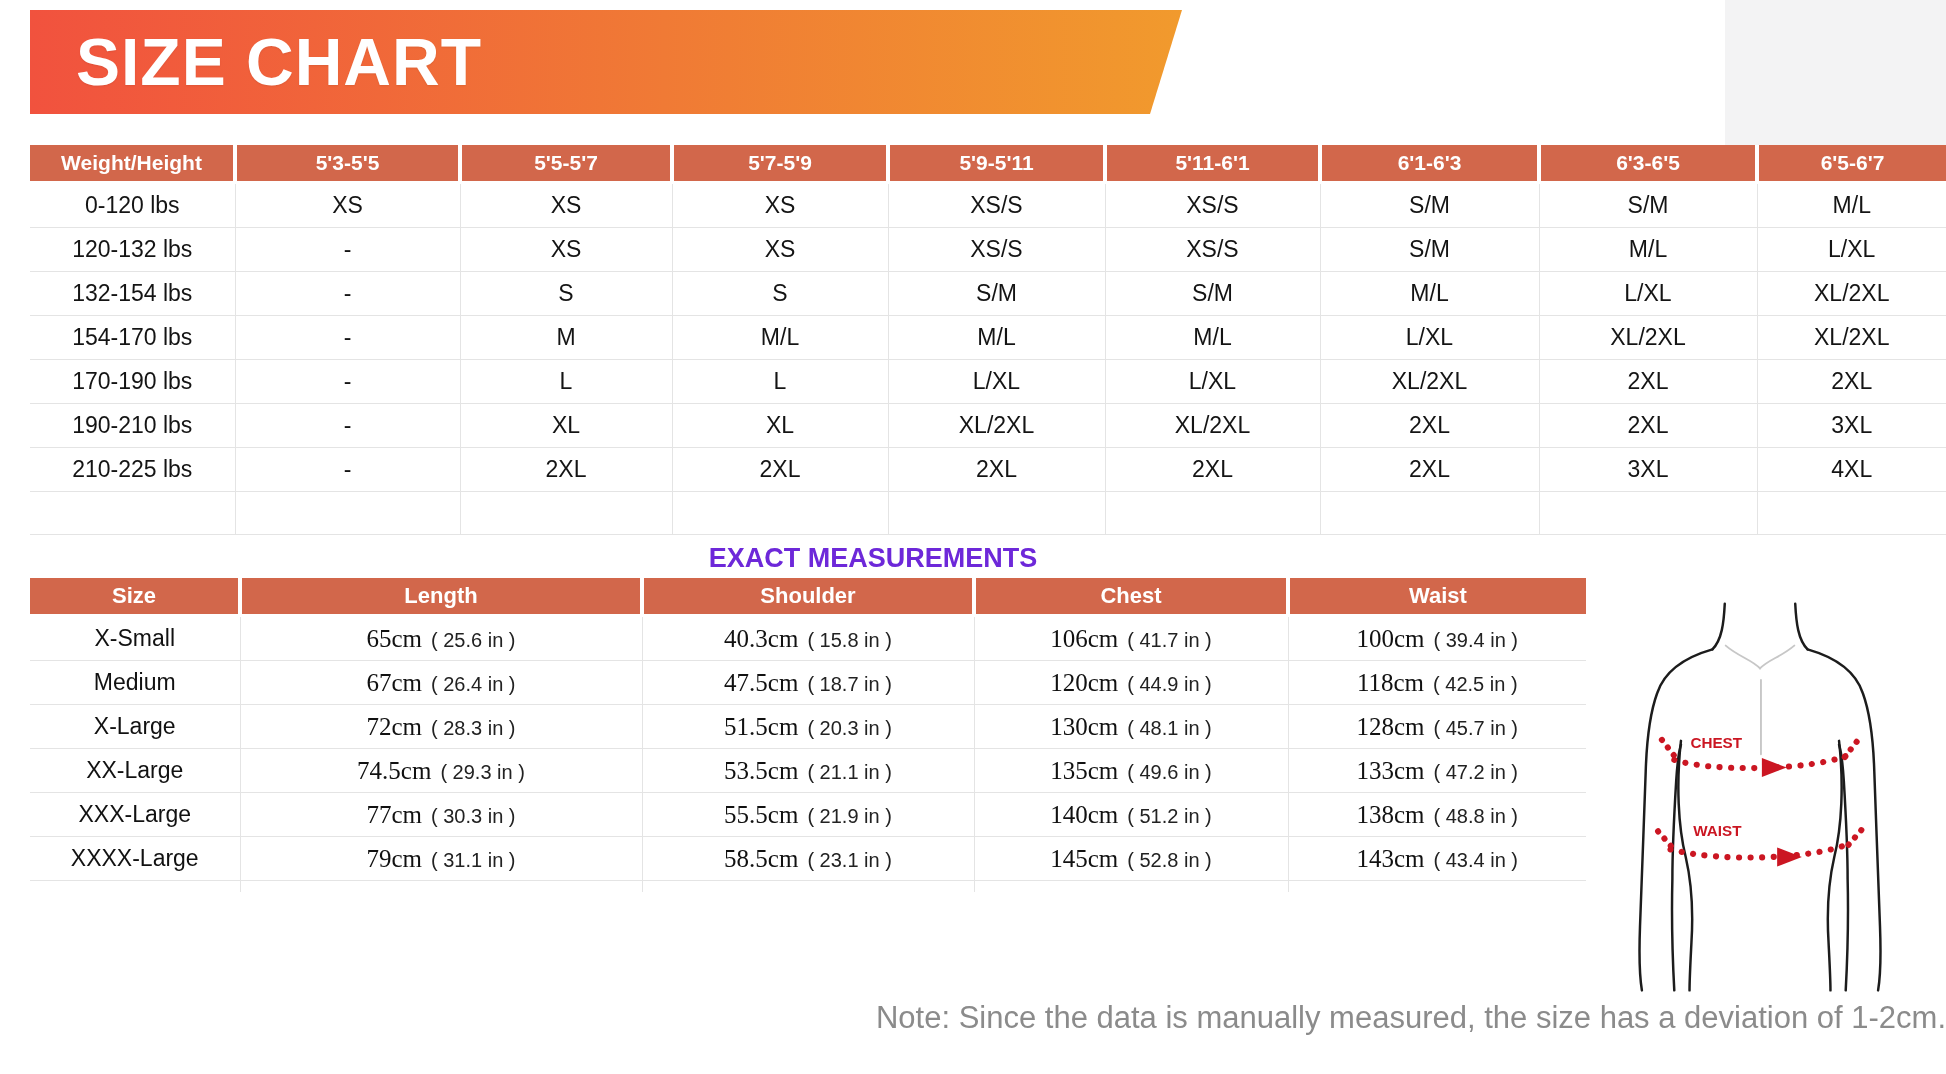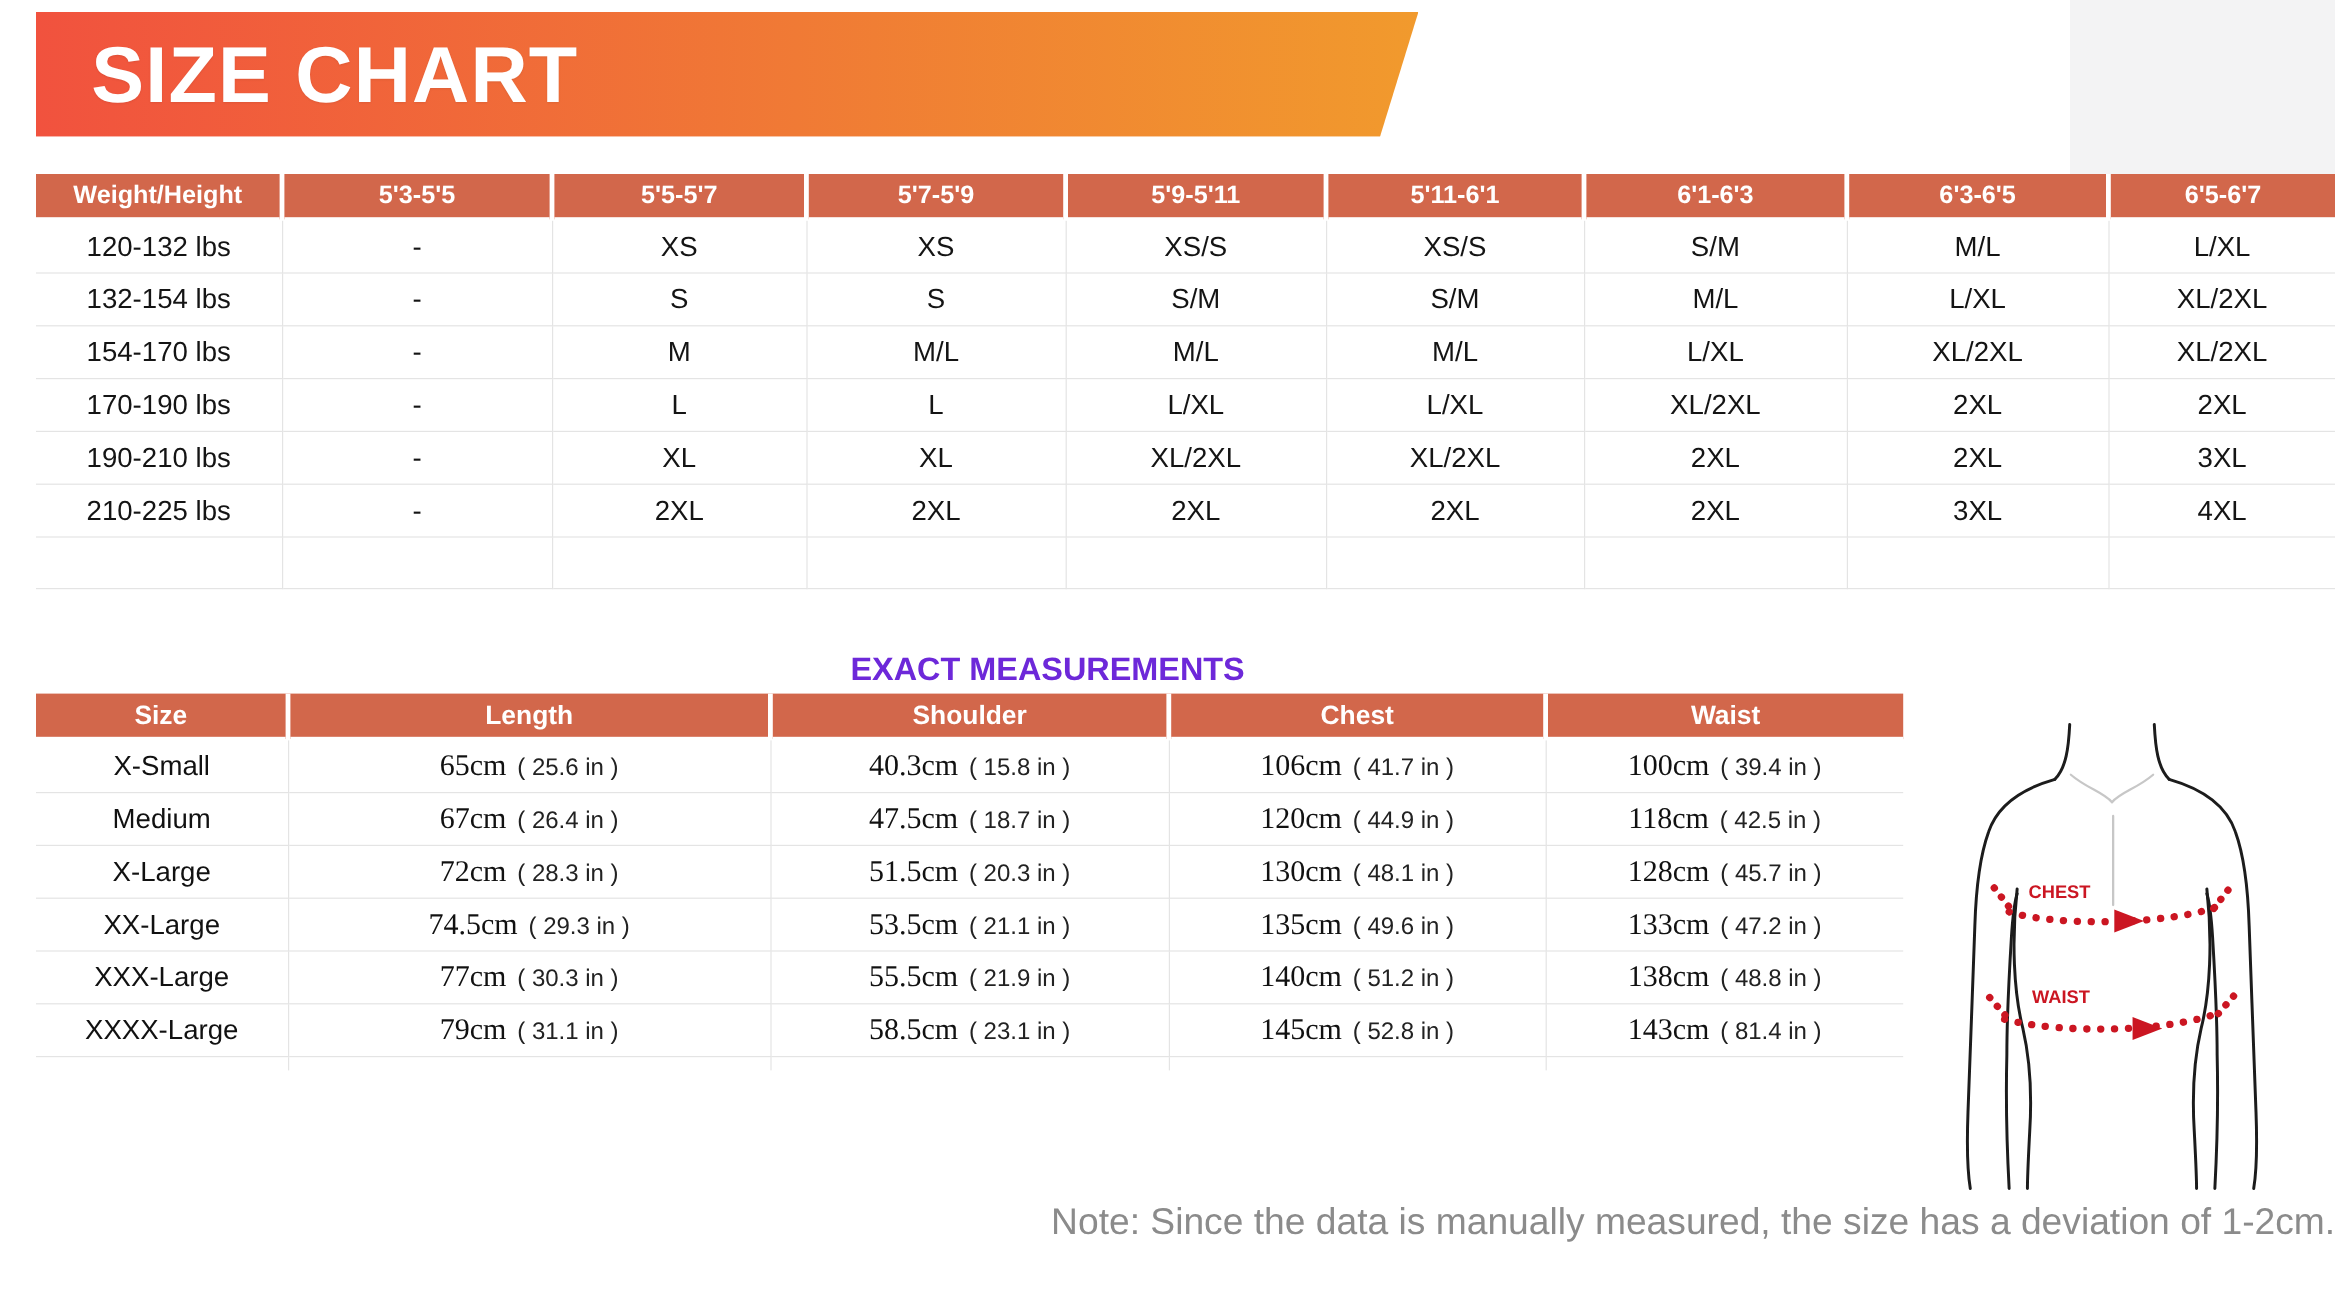--- a/index.html
+++ b/index.html
@@ -82,20 +82,31 @@
             <th>5'7-5'9</th>
             <th>5'9-5'11</th>
             <th>5'11-6'1</th>
             <th>6'1-6'3</th>
             <th>6'3-6'5</th>
             <th>6'5-6'7</th>
           </tr>
         </thead>
       <tbody>
           <tr>
+            <td>0-120 lbs</td>
+            <td>XS</td>
+            <td>XS</td>
+            <td>XS</td>
+            <td>XS/S</td>
+            <td>XS/S</td>
+            <td>S/M</td>
+            <td>S/M</td>
+            <td>M/L</td>
+          </tr>
+          <tr>
             <td>120-132 lbs</td>
             <td>-</td>
             <td>XS</td>
             <td>XS</td>
             <td>XS/S</td>
             <td>XS/S</td>
             <td>S/M</td>
             <td>M/L</td>
             <td>L/XL</td>
           </tr>
@@ -223,21 +234,21 @@
             <td><span class="cm">77cm</span><span class="inch">( 30.3 in )</span></td>
             <td><span class="cm">55.5cm</span><span class="inch">( 21.9 in )</span></td>
             <td><span class="cm">140cm</span><span class="inch">( 51.2 in )</span></td>
             <td><span class="cm">138cm</span><span class="inch">( 48.8 in )</span></td>
           </tr>
           <tr>
             <td>XXXX-Large</td>
             <td><span class="cm">79cm</span><span class="inch">( 31.1 in )</span></td>
             <td><span class="cm">58.5cm</span><span class="inch">( 23.1 in )</span></td>
             <td><span class="cm">145cm</span><span class="inch">( 52.8 in )</span></td>
-            <td><span class="cm">143cm</span><span class="inch">( 81.4 in )</span></td>
+            <td><span class="cm">143cm</span><span class="inch">( 43.4 in )</span></td>
           </tr>
           <tr class="partial-row">
             <td></td>
             <td></td>
             <td></td>
             <td></td>
             <td></td>
           </tr>
         </tbody>
     </table>

